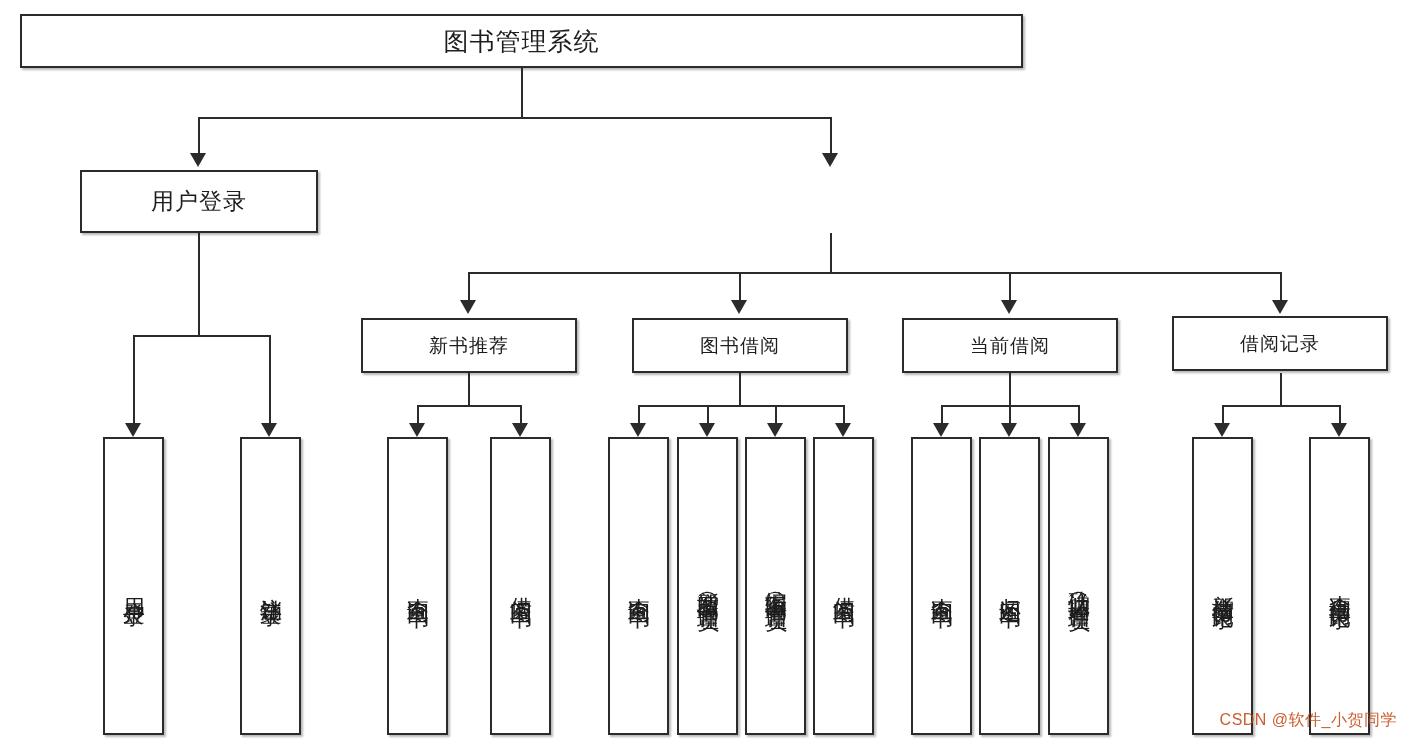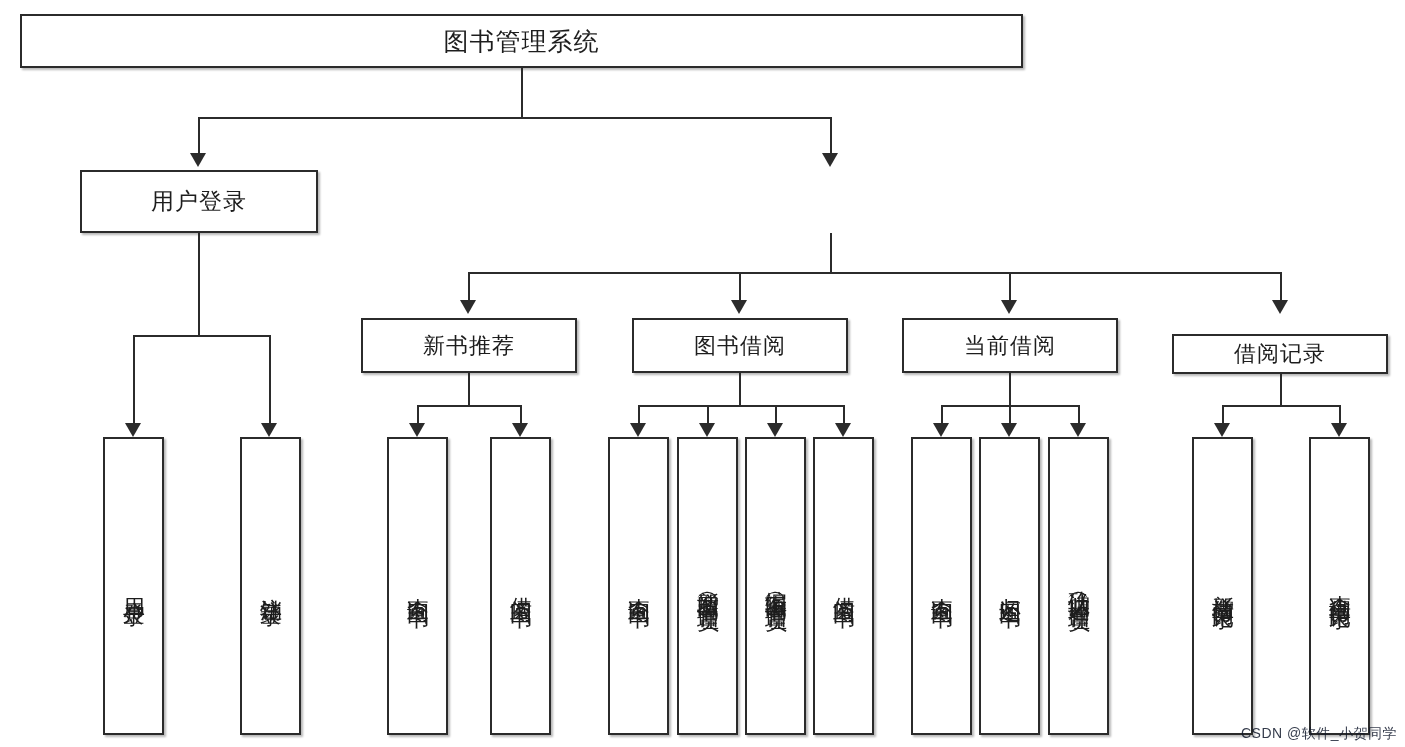--- a/index.html
+++ b/index.html
@@ -34,21 +34,21 @@
   .node .label {
     font-size: 23px;
     line-height: 1.15;
     letter-spacing: 1px;
     color: #1d1d1d;
     white-space: nowrap;
   }
   
   .node.root .label { font-size: 25px; }
   .node.level2 .label { font-size: 23px; }
-  .node.level3 .label { font-size: 22px; }
+  .node.level3 .label { font-size: 19px; }
 
   
   .node.leaf {
     align-items: center;
     justify-content: center;
   }
   .node.leaf .label {
     writing-mode: vertical-rl;
     text-orientation: upright;
     font-size: 22px;
@@ -75,23 +75,23 @@
     height: 0;
     border-left: 8px solid transparent;
     border-right: 8px solid transparent;
     border-top: 14px solid #2b2b2b;
   }
 
   
   #watermark {
     position: absolute;
     right: 8px;
-    bottom: 4px;
-    font-size: 14px;
-    color: #0f172a;
+    bottom: 16px;
+    font-size: 16px;
+    color: #c2410c;
     opacity: 0.85;
     letter-spacing: 0.5px;
     white-space: nowrap;
     pointer-events: none;
   }
 </style>
 </head>
 <body>
 
 <div id="canvas">
@@ -142,21 +142,21 @@
   </div>
 
   <div class="node level3" style="left:902px; top:318px; width:216px; height:55px;">
     <span class="label">当前借阅</span>
   </div>
 
   <div class="node level3" style="left:632px; top:318px; width:216px; height:55px;">
     <span class="label">图书借阅</span>
   </div>
 
-  <div class="node level3" style="left:1172px; top:334px; width:216px; height:40px;">
+  <div class="node level3" style="left:1172px; top:316px; width:216px; height:55px;">
     <span class="label">借阅记录</span>
   </div>
 
   <div class="vline" style="left:468px; top:373px; height:32px;"></div>
   <div class="hline" style="left:417px; top:405px; width:103px;"></div>
   <div class="vline" style="left:417px; top:405px; height:18px;"></div>
   <div class="arrow" style="left:409px; top:423px;"></div>
   <div class="vline" style="left:520px; top:405px; height:18px;"></div>
   <div class="arrow" style="left:512px; top:423px;"></div>
 

